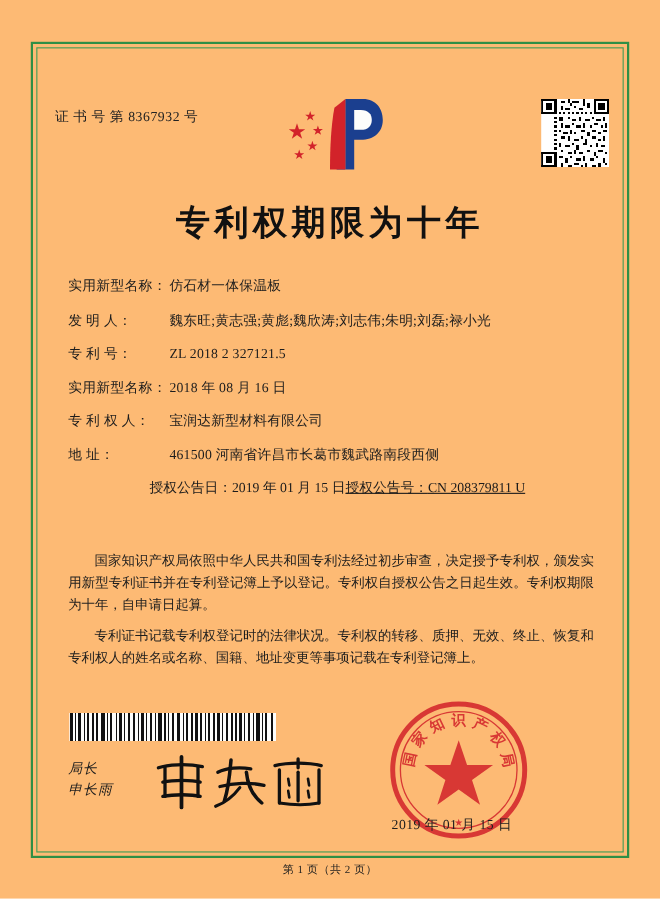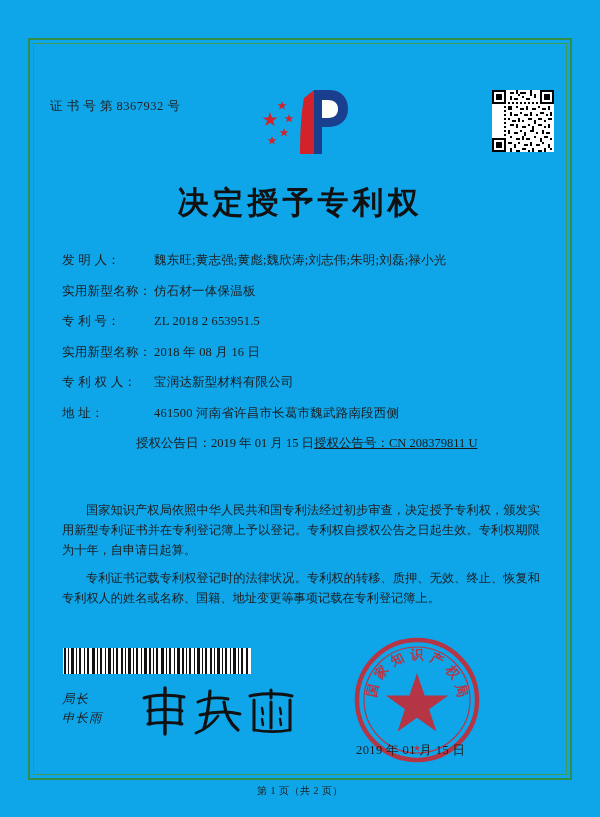--- a/index.html
+++ b/index.html
@@ -15,21 +15,21 @@
     position: relative;
     overflow: hidden;
   }
 
   
   .page {
     position: absolute;
     left: 0; top: 0;
     width: 600px;
     height: 817px;
-    background: #0ea5e9;
+    background: #fdba74;
   }
 
   
   .frame-outer {
     position: absolute;
     left: 28px; top: 38px;
     width: 544px; height: 742px;
     box-sizing: border-box;
     border: 2px solid #2f8f46;
   }
@@ -333,37 +333,37 @@
             <rect x="18" y="30" width="1" height="1"></rect>
           <rect x="20" y="29" width="1" height="2"></rect>
             <rect x="23" y="30" width="2" height="1"></rect>
           <rect x="26" y="29" width="1" height="2"></rect>
             <rect x="29" y="29" width="1" height="1"></rect>
         </g>
       </svg>
     </div>
   </div>
 
-  <div class="title">决定授予专利权</div>
+  <div class="title">专利权期限为十年</div>
 
   <div class="fields">
+
+    <div class="field">
+      <span class="label label-w1">实用新型名称：</span>
+      <span class="value">仿石材一体保温板</span>
+    </div>
 
     <div class="field">
       <span class="label label-w2">发 明 人：</span>
       <span class="value">魏东旺;黄志强;黄彪;魏欣涛;刘志伟;朱明;刘磊;禄小光</span>
     </div>
 
     <div class="field">
-      <span class="label label-w1">实用新型名称：</span>
-      <span class="value">仿石材一体保温板</span>
-    </div>
-
-    <div class="field">
       <span class="label label-w2">专 利 号：</span>
-      <span class="value">ZL 2018 2 653951.5</span>
+      <span class="value">ZL 2018 2 327121.5</span>
     </div>
 
     <div class="field">
       <span class="label label-w2">实用新型名称：</span>
       <span class="value">2018 年 08 月 16 日</span>
     </div>
 
     <div class="field">
       <span class="label label-w2">专 利 权 人：</span>
       <span class="value">宝润达新型材料有限公司</span>

